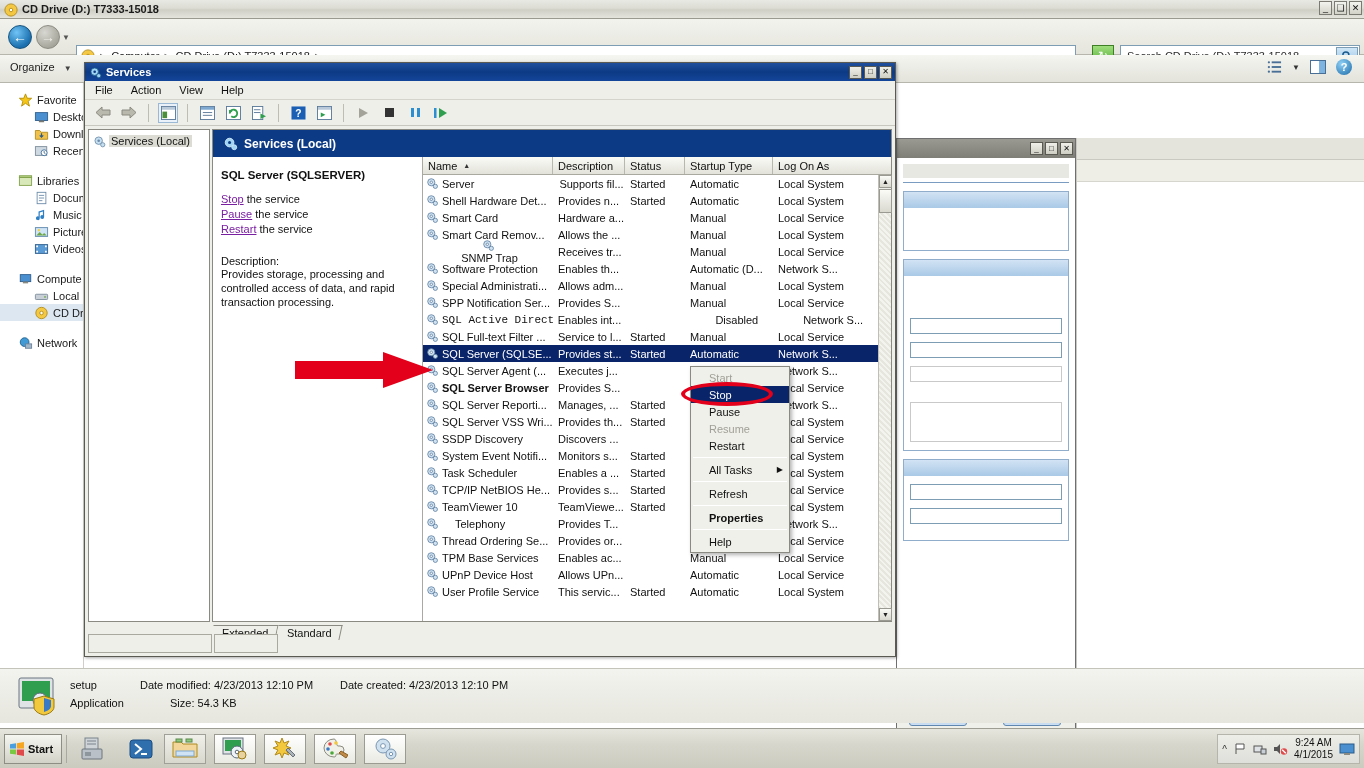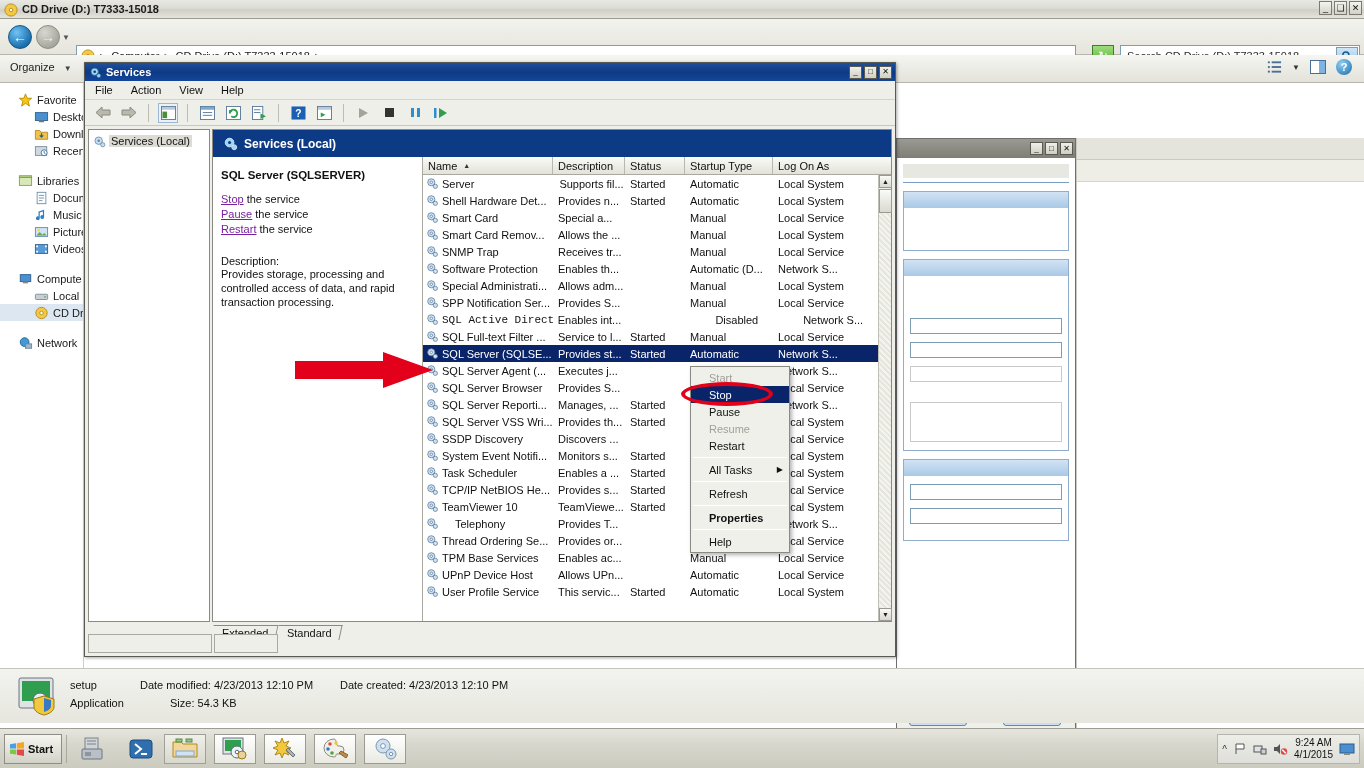--- a/index.html
+++ b/index.html
@@ -677,41 +677,41 @@
                 </div>
                 <div class="lv-row">
                   <div class="lv-c name" style="width: 130px;">
                     <svg class="gear-sm" viewBox="0 0 16 16">
                       <circle cx="6.5" cy="6.5" r="4.4" fill="#cfe2f2" stroke="#5f7f9f"></circle>
                       <circle cx="6.5" cy="6.5" r="1.5" fill="#ffffff" stroke="#5f7f9f"></circle>
                       <circle cx="11.5" cy="11.5" r="2.6" fill="#cfe2f2" stroke="#5f7f9f"></circle>
                     </svg>
                     <span>Smart Card</span>
                   </div>
-                  <div class="lv-c" style="width: 72px;">Special a...</div>
+                  <div class="lv-c" style="width: 72px;">Hardware a...</div>
                   <div class="lv-c" style="width: 60px;"></div>
                   <div class="lv-c" style="width: 88px;">Manual</div>
                   <div class="lv-c" style="width: 80px;">Local Service</div>
                 </div>
                 <div class="lv-row">
                   <div class="lv-c name" style="width: 130px;">
                     <svg class="gear-sm" viewBox="0 0 16 16">
                       <circle cx="6.5" cy="6.5" r="4.4" fill="#cfe2f2" stroke="#5f7f9f"></circle>
                       <circle cx="6.5" cy="6.5" r="1.5" fill="#ffffff" stroke="#5f7f9f"></circle>
                       <circle cx="11.5" cy="11.5" r="2.6" fill="#cfe2f2" stroke="#5f7f9f"></circle>
                     </svg>
                     <span>Smart Card Remov...</span>
                   </div>
                   <div class="lv-c" style="width: 72px;">Allows the ...</div>
                   <div class="lv-c" style="width: 60px;"></div>
                   <div class="lv-c" style="width: 88px;">Manual</div>
                   <div class="lv-c" style="width: 80px;">Local System</div>
                 </div>
                 <div class="lv-row">
-                  <div class="lv-c name" style="width: 130px;">
+                  <div class="lv-c name" style="width: 130px; flex-direction: column;">
                     <svg class="gear-sm" viewBox="0 0 16 16">
                       <circle cx="6.5" cy="6.5" r="4.4" fill="#cfe2f2" stroke="#5f7f9f"></circle>
                       <circle cx="6.5" cy="6.5" r="1.5" fill="#ffffff" stroke="#5f7f9f"></circle>
                       <circle cx="11.5" cy="11.5" r="2.6" fill="#cfe2f2" stroke="#5f7f9f"></circle>
                     </svg>
                     <span>SNMP Trap</span>
                   </div>
                   <div class="lv-c" style="width: 72px;">Receives tr...</div>
                   <div class="lv-c" style="width: 60px;"></div>
                   <div class="lv-c" style="width: 88px;">Manual</div>
@@ -809,21 +809,21 @@
                       <circle cx="11.5" cy="11.5" r="2.6" fill="#cfe2f2" stroke="#5f7f9f"></circle>
                     </svg>
                     <span>SQL Server Agent (...</span>
                   </div>
                   <div class="lv-c" style="width: 72px;">Executes j...</div>
                   <div class="lv-c" style="width: 60px;"></div>
                   <div class="lv-c" style="width: 88px;"></div>
                   <div class="lv-c" style="width: 80px;">Network S...</div>
                 </div>
                 <div class="lv-row">
-                  <div class="lv-c name" style="width: 130px;">
+                  <div class="lv-c name" style="width: 130px; font-weight: bold;">
                     <svg class="gear-sm" viewBox="0 0 16 16">
                       <circle cx="6.5" cy="6.5" r="4.4" fill="#cfe2f2" stroke="#5f7f9f"></circle>
                       <circle cx="6.5" cy="6.5" r="1.5" fill="#ffffff" stroke="#5f7f9f"></circle>
                       <circle cx="11.5" cy="11.5" r="2.6" fill="#cfe2f2" stroke="#5f7f9f"></circle>
                     </svg>
                     <span>SQL Server Browser</span>
                   </div>
                   <div class="lv-c" style="width: 72px;">Provides S...</div>
                   <div class="lv-c" style="width: 60px;"></div>
                   <div class="lv-c" style="width: 88px;"></div>

